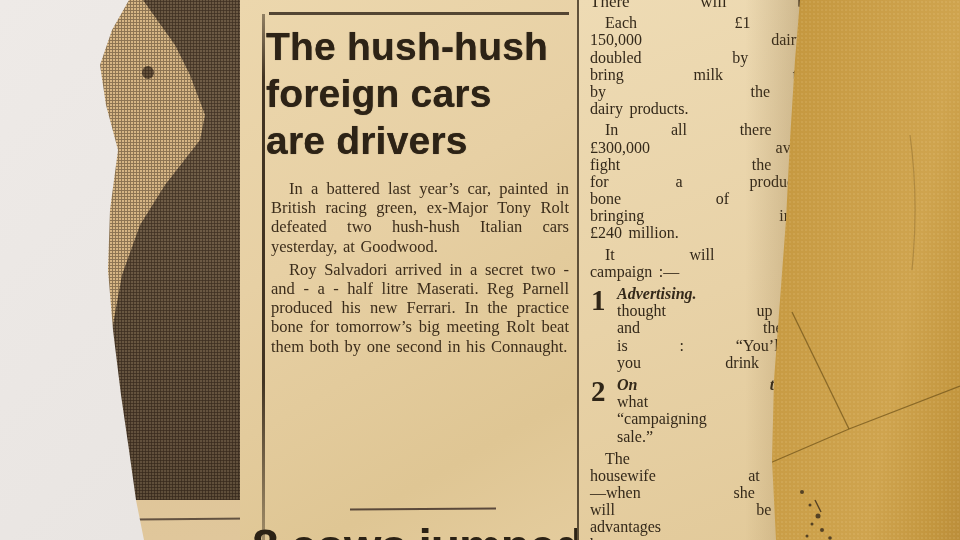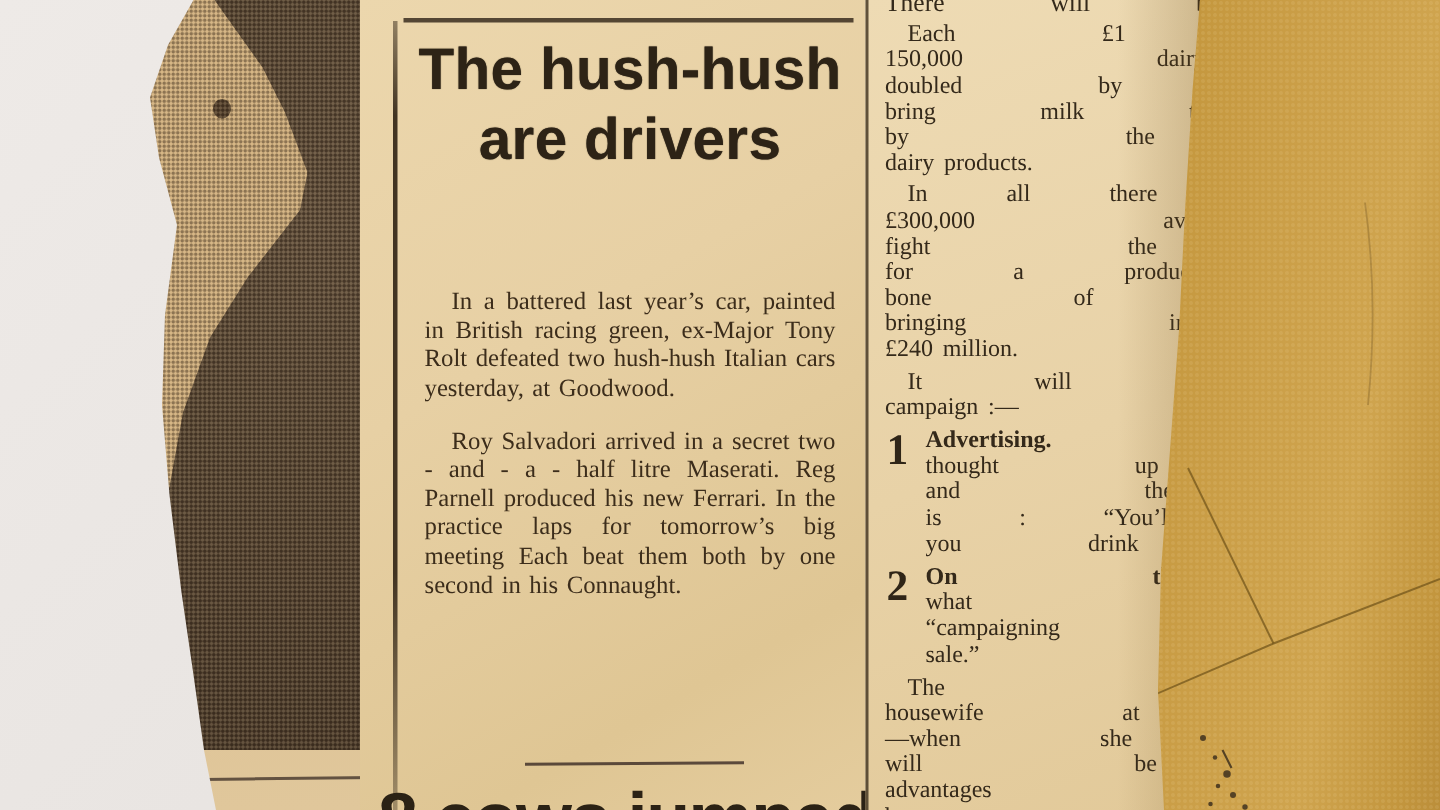--- a/index.html
+++ b/index.html
@@ -28,26 +28,26 @@
   .photo-caption-rule{position:absolute;left:39px;top:518px;width:116px;height:2px;
     background:#43352a;opacity:.8;transform:rotate(-.6deg);}
 
   
   .center-clip{position:absolute;left:240px;top:0;width:337px;height:540px;
     background:linear-gradient(150deg,#ecd7ad 0%,#e7d0a4 40%,#dfc694 80%,#e4cc9d 100%);}
   .rule-top{position:absolute;left:29px;top:12px;width:300px;height:2.5px;
     background:#3a2d1f;opacity:.85;}
   .rule-left{position:absolute;left:22px;top:14px;width:2.5px;height:526px;
     background:linear-gradient(180deg,#42342288 0%,#423422 12%,#423422 70%,#42342266 100%);}
-  .headline{position:absolute;left:26px;top:24px;width:308px;text-align:center;
+  .headline{position:absolute;left:26px;top:24px;width:308px;
     font-family:"Liberation Sans",sans-serif;font-weight:700;font-size:39px;line-height:1.2;
     color:#2d2316;letter-spacing:.2px;text-shadow:0 0 .7px rgba(45,35,22,.85);}
   .body-copy{position:absolute;left:27px;top:175px;width:306px;
     font-size:16.5px;line-height:19.2px;color:#3c2d1b;text-align:justify;word-spacing:1.5px;}
-  .body-copy p{margin:16px;text-indent:18px;}
+  .body-copy p{margin:4px;text-indent:18px;}
   .section-divider{position:absolute;left:110px;top:508px;width:146px;height:2px;
     background:#43332a;opacity:.85;transform:rotate(-.4deg);}
   .bottom-headline{position:absolute;left:12px;top:523px;width:330px;text-align:center;
     font-family:"Liberation Sans",sans-serif;font-weight:700;font-size:48px;line-height:1;
     color:#2b2215;letter-spacing:-1px;white-space:nowrap;}
 
   
   .right-clip{position:absolute;left:577px;top:0;width:383px;height:540px;
     background:linear-gradient(160deg,#eedbb4 0%,#e8d2a7 50%,#e1c897 100%);}
   .col-rule{position:absolute;left:0;top:0;width:2px;height:540px;background:#473824;opacity:.85;}
@@ -56,21 +56,21 @@
     font-family:"Liberation Serif",serif;text-align:justify;text-align-last:justify;
     overflow:visible;white-space:nowrap;}
   .rc-line.first-cut{margin-top:-7px;font-size:17px;}
   .rc-line.indent{padding-left:15px;width:377px;margin-top:4px;}
   .rc-line.last{text-align-last:left;word-spacing:2.5px;}
   .item{position:relative;padding-left:27px;margin-top:5px;}
   .item .rc-line{width:365px;}
   .item .rc-line.last{width:365px;}
   .num{position:absolute;left:1px;top:1px;font-family:"Liberation Serif",serif;
     font-weight:700;font-size:29px;line-height:1;color:#2f2517;}
-  .rc-line b{font-weight:700;}
+  .rc-line b{font-weight:700;font-style:italic;}
   .closing{margin-top:5px;}
 
   
   .env-shadow{position:absolute;left:745px;top:0;width:60px;height:540px;
     background:linear-gradient(90deg,rgba(120,90,40,0) 0%,rgba(110,80,30,.22) 85%,rgba(110,80,30,.3) 100%);}
   .envelope{position:absolute;left:760px;top:0;width:200px;height:540px;
     background:linear-gradient(100deg,#9d7727 0%,#b68a35 7%,#c5983f 15%,#cb9f48 42%,#cfa44e 68%,#c3963e 90%,#bb8e3a 100%);
     clip-path:polygon(40px 0,35px 60px,30px 140px,26px 220px,20px 300px,14px 380px,
       12px 460px,16px 540px,200px 540px,200px 0);}
   .env-texture{position:absolute;inset:0;
@@ -88,25 +88,26 @@
     <div class="photo-spot"></div>
     <div class="photo-halftone"></div>
     <div class="photo-caption-rule"></div>
   </div>
 
   <div class="center-clip">
     <div class="rule-top"></div>
     <div class="rule-left"></div>
     <div class="headline">
       <div>The hush-hush</div>
+      <div>foreign cars</div>
       <div>are drivers</div>
     </div>
     <div class="body-copy">
       <p>In a battered last year’s car, painted in British racing green, ex-Major Tony Rolt defeated two hush-hush Italian cars yesterday, at Goodwood.</p>
-      <p>Roy Salvadori arrived in a secret two - and - a - half litre Maserati.  Reg Parnell produced his new Ferrari.  In the practice laps for tomorrow’s big meeting Each beat them both by one second in his Connaught.</p>
+      <p>Roy Salvadori arrived in a secret two - and - a - half litre Maserati.  Reg Parnell produced his new Ferrari.  In the practice bone for tomorrow’s big meeting Rolt beat them both by one second in his Connaught.</p>
     </div>
     <div class="section-divider"></div>
     <div class="bottom-headline">8 cows jumped</div>
   </div>
 
   <div class="right-clip">
     <div class="col-rule"></div>
     <div class="rc-text">
       <div class="rc-line first-cut">There will be a sin</div>
       <div class="rc-line indent">Each £1 put up</div>

